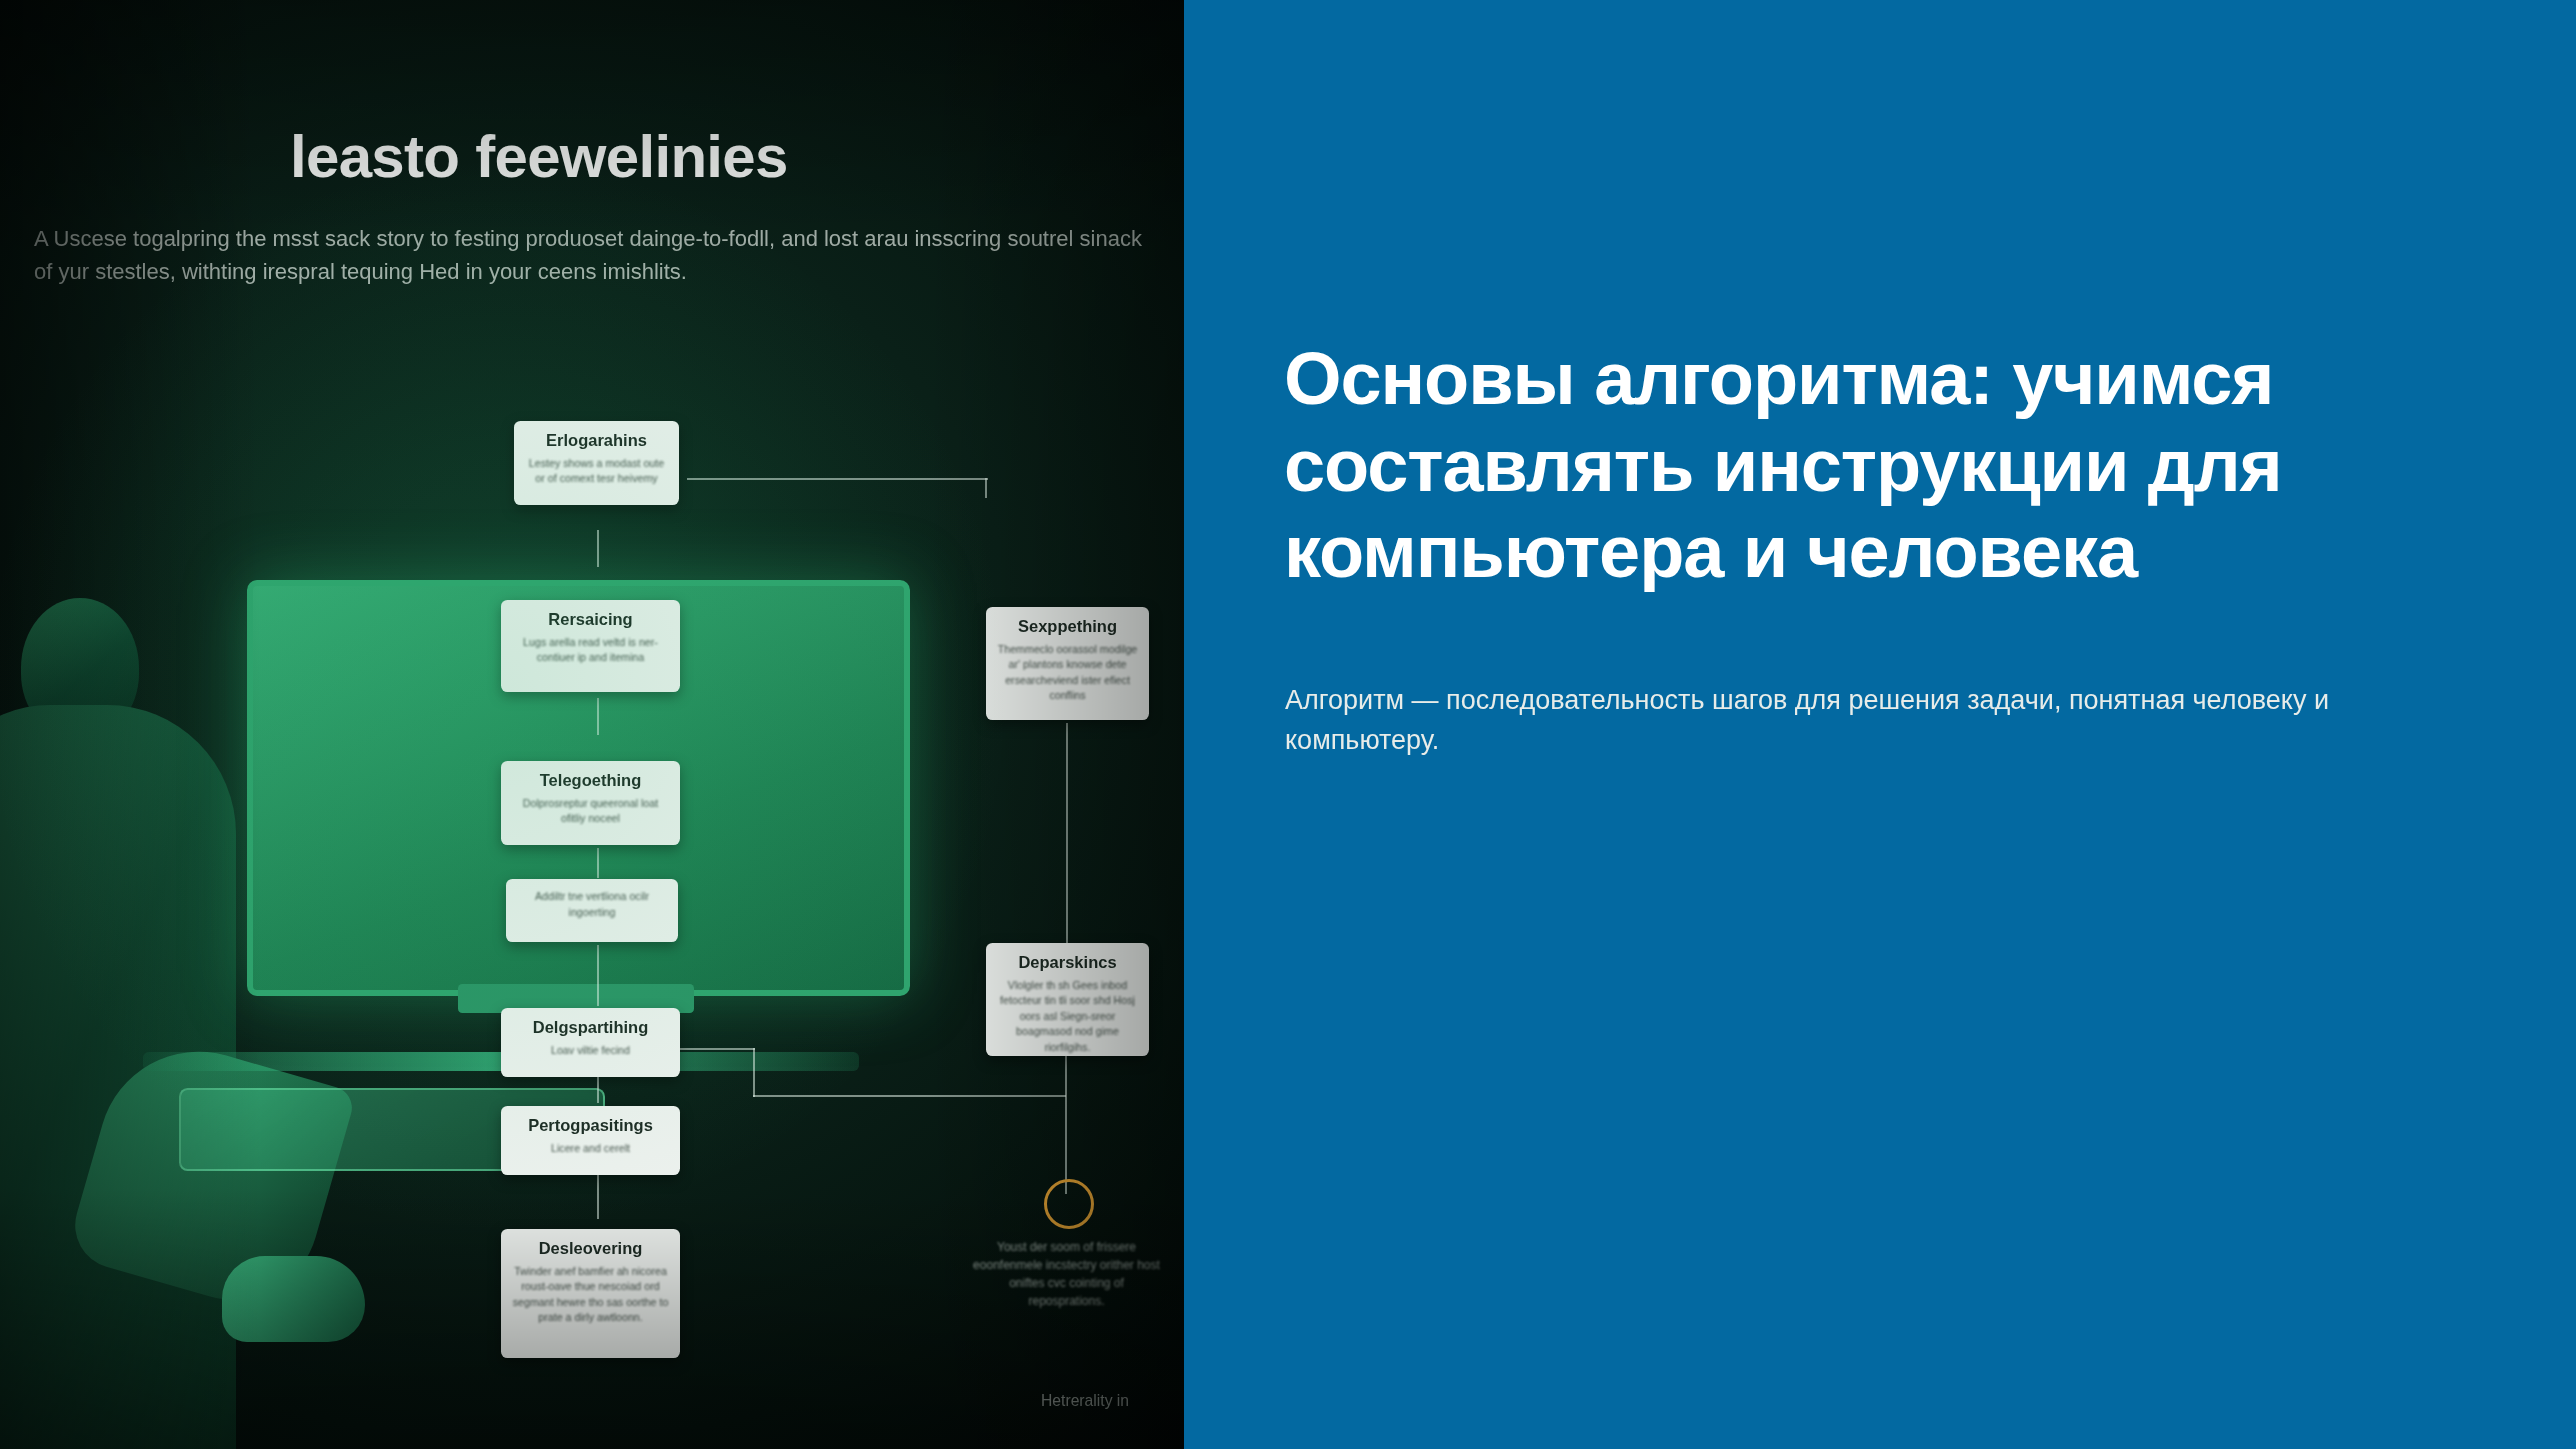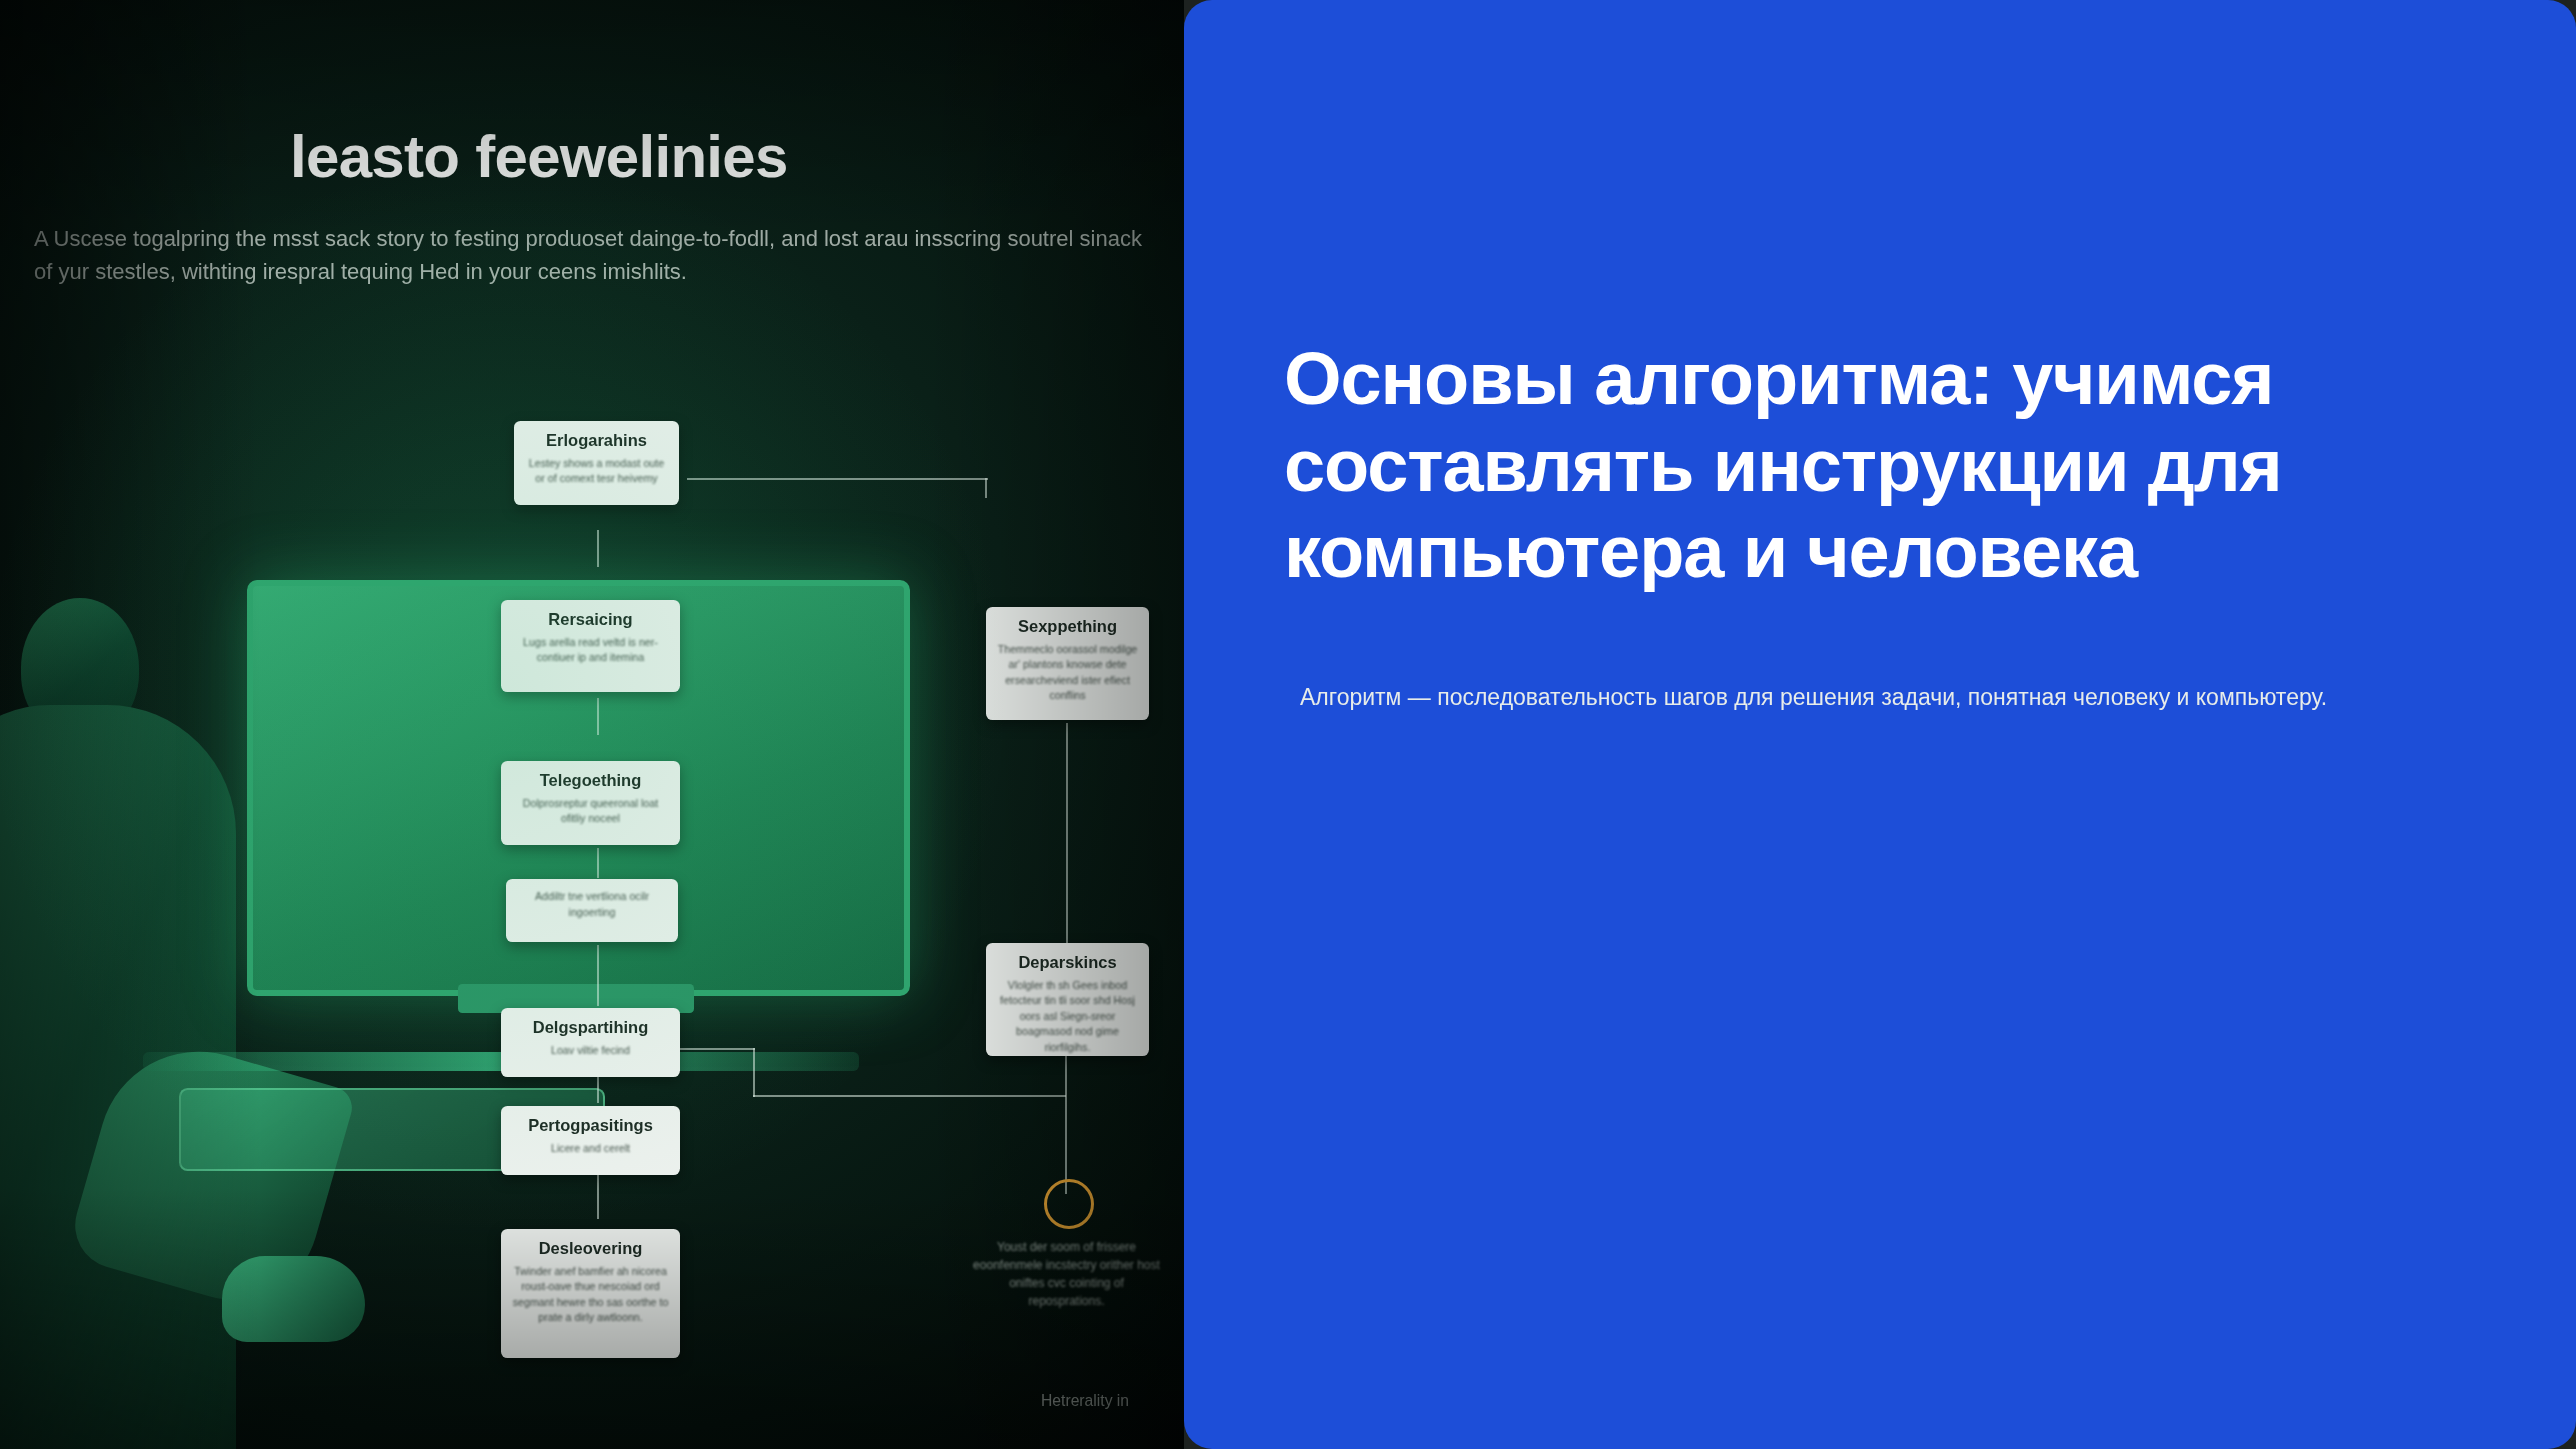--- a/index.html
+++ b/index.html
@@ -220,40 +220,39 @@
     font-size: 15.7px;
     color: #d4ded8;
     opacity: .7;
     filter: blur(0.6px);
     z-index: 25;
   }
 
   
   .text-panel {
     flex: 1 1 auto;
-    background: #1d4ed8;
+    background: #0369a1;
     padding: 336px 143px 0 100px;
     box-sizing: border-box;
-    border-radius: 28px;
   }
   .title {
     font-size: 74px;
     line-height: 1.17;
     font-weight: bold;
     color: #ffffff;
     letter-spacing: -1.1px;
     margin: 0 0 84px 0;
     max-width: 1116px;
   }
   .subtitle {
-    font-size: 23px;
+    font-size: 27px;
     line-height: 1.5;
     color: #e7ece9;
     max-width: 1209px;
-    margin: 16px;
+    margin: 1px;
     font-weight: normal;
   }
 </style>
 </head>
 <body>
 
 <div class="slide">
 
   <div class="visual-panel">
 

